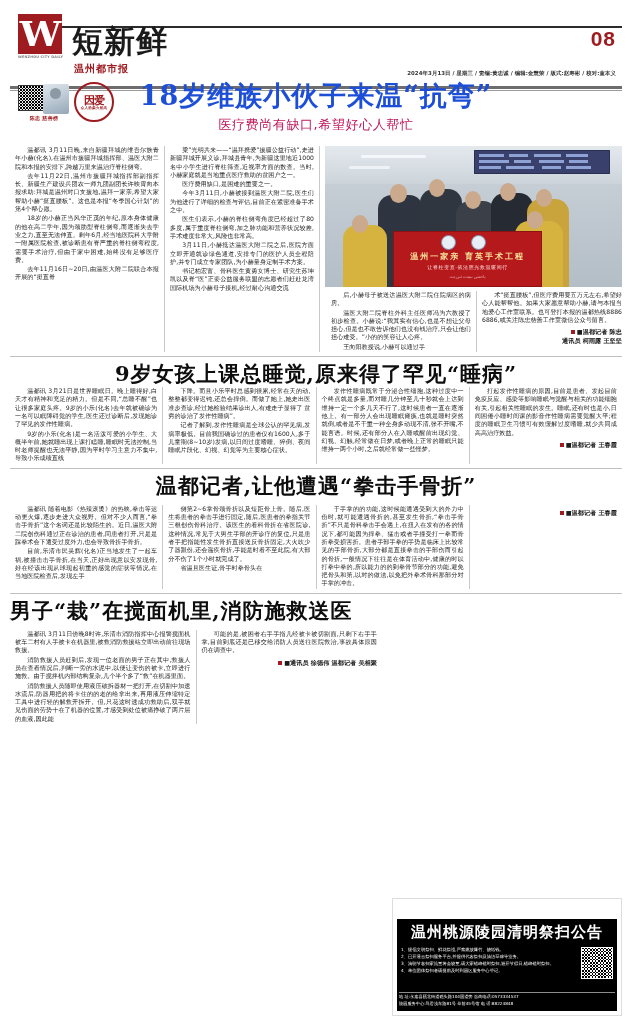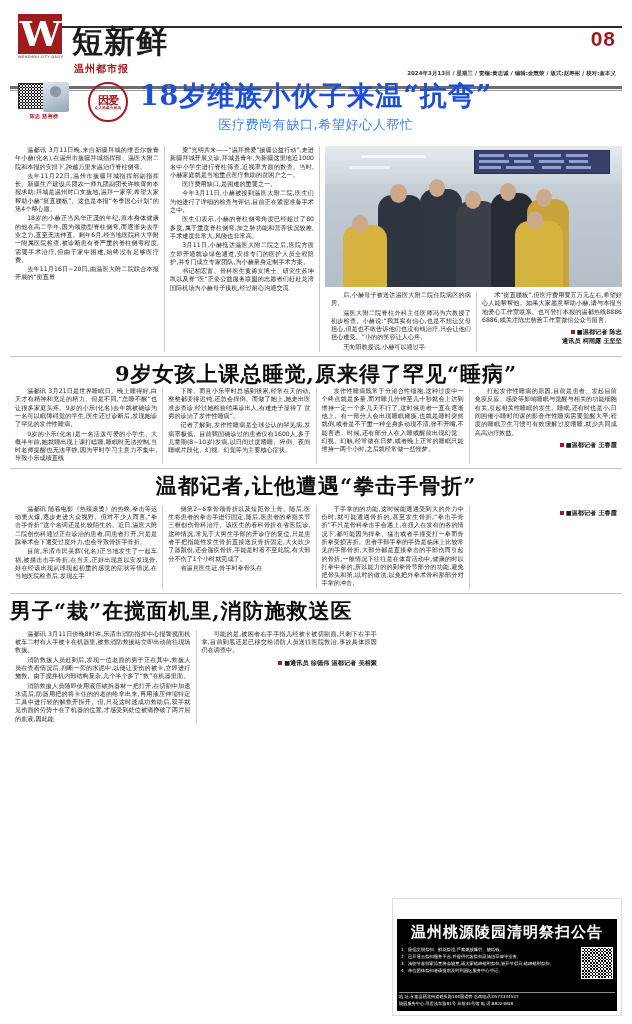--- a/index.html
+++ b/index.html
@@ -46,21 +46,21 @@
     font-family:Liberation Sans, sans-serif;
     font-weight:bold;font-size:21px;line-height:30px;color:#9e1b20;letter-spacing:1px;
   }
   .mast-dateline{
     position:absolute;right:6px;top:70px;
     font-size:5.4px;letter-spacing:.1px;color:#333;white-space:nowrap;font-weight:bold;
   }
 
   
   .lead-head{position:relative;margin-top:6px;height:62px;}
-  .lead-badges{position:absolute;left:8px;top:4px;display:flex;align-items:flex-start;gap:18px;}
+  .lead-badges{position:absolute;left:8px;top:4px;display:flex;align-items:center;gap:4px;}
   .qr-photo{width:52px;height:36px;position:relative;}
   .qr-sq{
     position:absolute;left:0;top:1px;width:24px;height:24px;
     background:
       repeating-linear-gradient(0deg,#111 0 1.5px,#fff 1.5px 3px),
       repeating-linear-gradient(90deg,#111 0 1.5px,#fff 1.5px 3px);
     background-blend-mode:difference;border:1px solid #333;
   }
   .qr-face{
     position:absolute;left:25px;top:0;width:26px;height:30px;
@@ -82,21 +82,21 @@
   .circ-logo .cmain{font-size:11px;font-weight:bold;color:#9e1b20;line-height:11px;letter-spacing:-1px;}
   .circ-logo .csub{font-size:3.6px;font-weight:bold;color:#9e1b20;line-height:4px;letter-spacing:.2px;}
 
   .lead-title{
     position:absolute;left:0;right:0;top:2px;text-align:center;
     font-family:"DejaVu Serif","Liberation Serif",serif;
     font-weight:bold;font-size:27px;line-height:32px;color:#1d4ed8;letter-spacing:1px;
   }
   .lead-sub{
     position:absolute;left:0;right:0;top:38px;text-align:center;
-    font-size:13px;line-height:18px;color:#3b82f6;letter-spacing:.6px;
+    font-size:13px;line-height:18px;color:#be185d;letter-spacing:.6px;
   }
 
   
   .sec-head{
     text-align:center;
     font-family:"DejaVu Serif","Liberation Serif",serif;
     font-weight:bold;font-size:21px;line-height:26px;color:#0d0d0d;letter-spacing:1px;
   }
   .sec-head.left{text-align:left;}
 
@@ -266,20 +266,27 @@
 
         <div class="ph-person" style="left:68%;width:14%;height:88px;background:#c9a33c;"></div>
         <div class="ph-head" style="left:71%;bottom:80px;width:16px;height:18px;"></div>
 
         <div class="ph-person" style="left:6%;width:15%;height:62px;background:#d6b33f;"></div>
         <div class="ph-head" style="left:9%;bottom:54px;width:16px;height:18px;"></div>
 
         <div class="ph-person" style="left:64%;width:16%;height:66px;background:#d6b33f;"></div>
         <div class="ph-head" style="left:68%;bottom:58px;width:16px;height:18px;"></div>
 
+        <div class="ph-banner">
+          <div class="ph-emb" style="left:32%;"></div>
+          <div class="ph-emb" style="left:52%;"></div>
+          <div class="bt1">温州一家亲 育英手术工程</div>
+          <div class="bt2">让脊柱变直·依法照光救温暖同行</div>
+          <div class="bt3">ياخشى نىيەت ئىززەت</div>
+        </div>
       </div>
 
       <div class="cols" style="margin-top:4px;">
         <div class="col" style="padding-left:6px;">
           <p class="body">后,小赫母子被送达温医大附二院住院病区的病房。</p>
           <p class="body">温医大附二院脊柱外科主任医师冯为六教授了初步检查。小赫说:“我其实有信心,也是不想让父母担心,但是也不敢告诉他们也没有钱治疗,只会让他们担心难受。”小的的笑容让人心疼。</p>
           <p class="body">王向阳教授说,小赫可以通过手</p>
         </div>
         <div class="col nodiv" style="padding-right:0;">
           <p class="body">术“挺直腰板”,但医疗费用要五万元左右,希望好心人能帮帮他。如果大家愿意帮助小赫,请与本报当地爱心工作室联系。也可登打本报的温都热线88866886,或关注陈忠慈善工作室微信公众号留言。</p>

